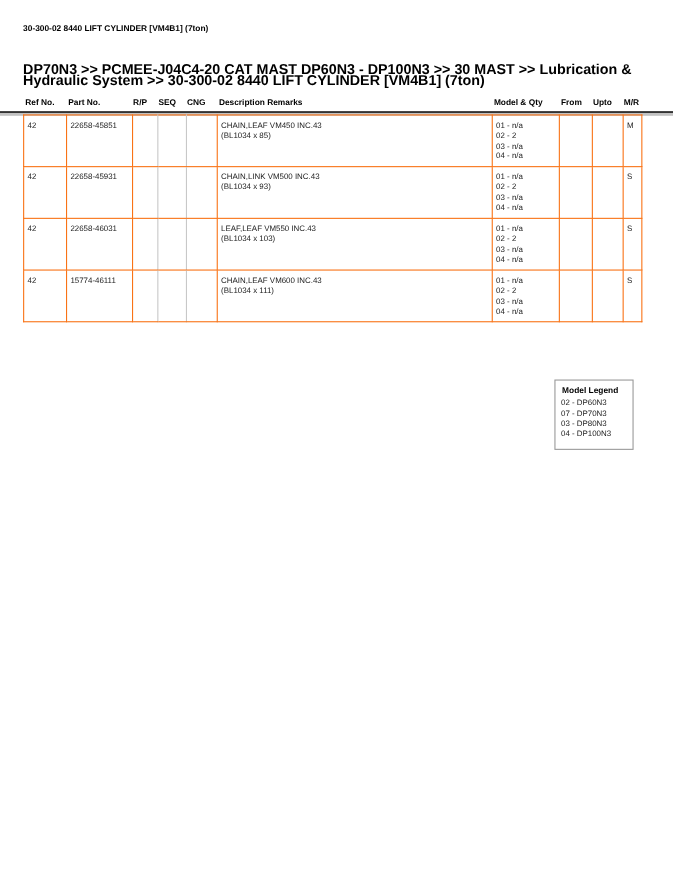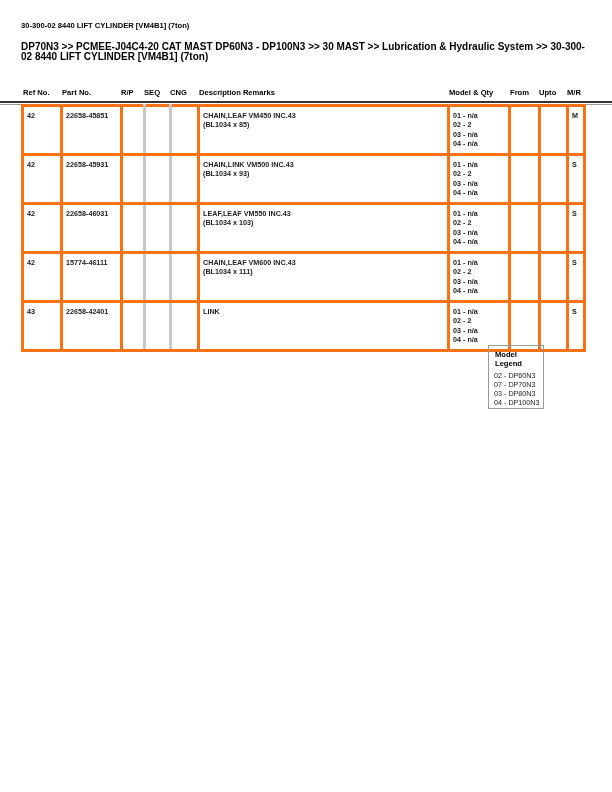--- a/index.html
+++ b/index.html
@@ -1,27 +1,27 @@
 <!DOCTYPE html>
 <html><head>
 <meta charset="utf-8">
 <style>
   html, body { margin:0; padding:0; background:#ffffff; }
   body { width:612px; height:792px; position:relative; overflow:hidden;
          font-family:"Liberation Sans", sans-serif; color:#000; }
   .title { position:absolute; left:21px; top:21px; font-size:7.6px; font-weight:bold; }
-  .breadcrumb { position:absolute; left:21px; top:42px; width:575px; font-size:10px; font-weight:bold; line-height:10px; }
+  .breadcrumb { position:absolute; left:21px; top:58px; width:575px; font-size:13px; font-weight:bold; line-height:10px; }
   .hdr { position:absolute; top:88px; font-size:7.6px; font-weight:bold; white-space:nowrap; }
   .rule { position:absolute; left:0; top:101px; width:612px; height:2px; background:#333; }
   .rule2 { position:absolute; left:0; top:103.5px; width:612px; height:0.8px; background:#999; }
   table.parts { position:absolute; left:21px; top:104px; border-collapse:collapse; table-layout:fixed; }
-  table.parts td { border:3px solid #f97316; vertical-align:top; padding:4px 3px 0 3px;
-                   font-size:7.2px; line-height:9.3px; height:42px; overflow:hidden; color:#222;font-weight:bold; }
+  table.parts td { border:1px solid #f97316; vertical-align:top; padding:4px 3px 0 3px;
+                   font-size:7.2px; line-height:9.3px; height:42px; overflow:hidden; color:#222; }
   table.parts td.light { border-left-color:#c8c8c8; border-right-color:#c8c8c8; }
-  .legend { position:absolute; left:488px; top:345px; width:56px; height:64px; border:1px solid #999;
+  .legend { position:absolute; left:504px; top:345px; width:72px; height:64px; border:1px solid #999;
             padding:4px 0 0 5px; box-sizing:border-box; font-size:7.2px; line-height:9.3px; color:#222; }
   .legend .lt { font-weight:bold; color:#000; font-size:7.6px; margin-bottom:2px; margin-left:1px; }
 </style>
 </head>
 <body>
 
 <div class="title">30-300-02 8440 LIFT CYLINDER [VM4B1] (7ton)</div>
 <div class="breadcrumb">DP70N3 &gt;&gt; PCMEE-J04C4-20 CAT MAST DP60N3 - DP100N3 &gt;&gt; 30 MAST &gt;&gt; Lubrication &amp; Hydraulic System &gt;&gt; 30-300-02 8440 LIFT CYLINDER [VM4B1] (7ton)</div>
 
 <div class="hdr" style="left:23px">Ref No.</div>
@@ -125,40 +125,20 @@
       <td>
           <div>01 - n/a</div>
           <div>02 - 2</div>
           <div>03 - n/a</div>
           <div>04 - n/a</div>
         </td>
       <td></td>
       <td></td>
       <td>S</td>
     </tr>
-    <tr>
-      <td>43</td>
-      <td>22658-42401</td>
-      <td class="light"></td>
-      <td class="light"></td>
-      <td></td>
-      <td>
-          <div>LINK</div>
-          <div></div>
-        </td>
-      <td>
-          <div>01 - n/a</div>
-          <div>02 - 2</div>
-          <div>03 - n/a</div>
-          <div>04 - n/a</div>
-        </td>
-      <td></td>
-      <td></td>
-      <td>S</td>
-    </tr>
   </tbody>
 </table>
 
 <div class="legend">
   <div class="lt">Model Legend</div>
   <div>02 - DP60N3</div>
   <div>07 - DP70N3</div>
   <div>03 - DP80N3</div>
   <div>04 - DP100N3</div>
 </div>

